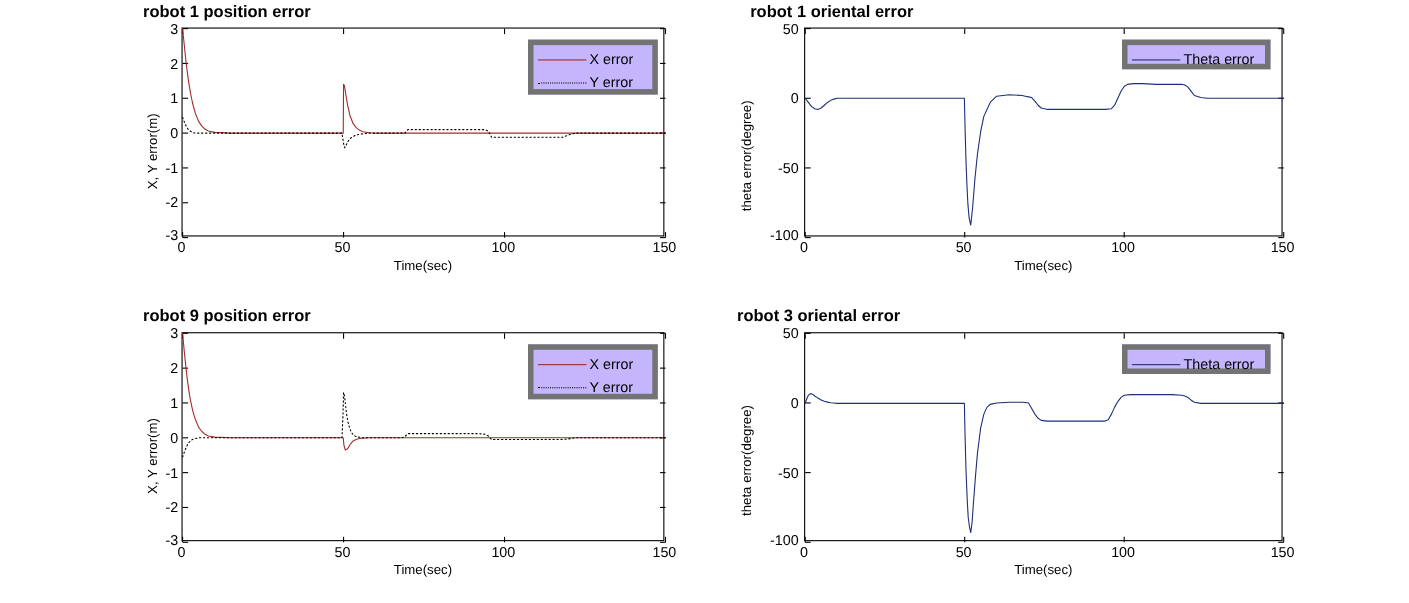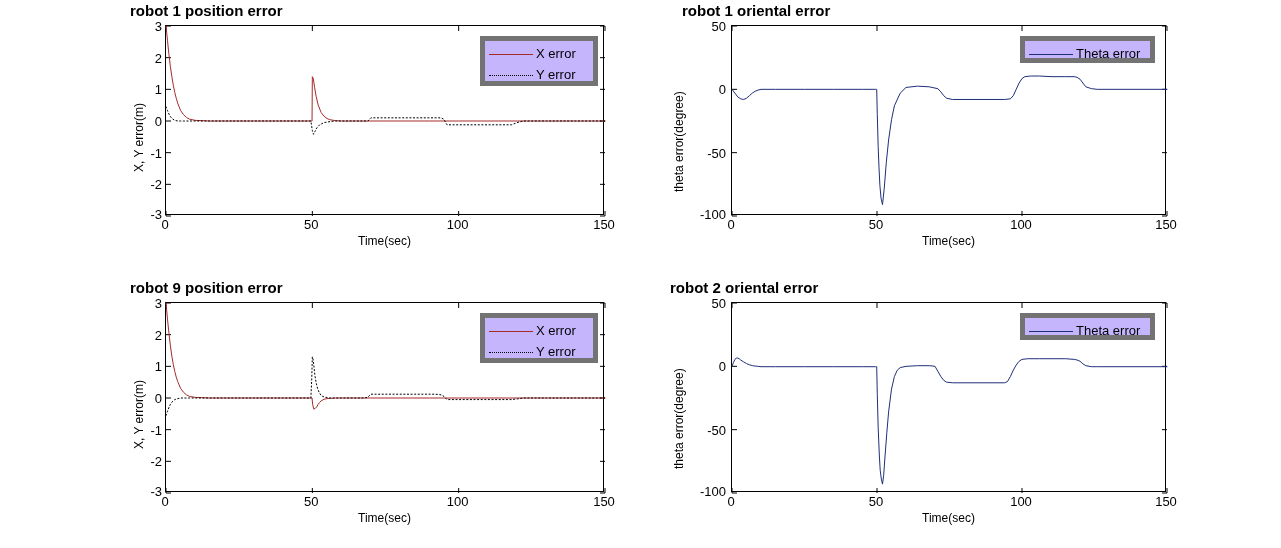--- a/index.html
+++ b/index.html
@@ -279,21 +279,21 @@
       <div class="legend-row">
         <span class="legend-sample">
           <span class="ls-line" style="border-top:1px dotted #000000;"></span>
         </span>
         <span class="legend-label">Y error</span>
       </div>
     </div>
   </div>
 
   <div class="panel" style="left:670px; top:277px; width:520px; height:271px;">
-    <div class="panel-title" style="left:0px; top:2px; width:500px;">robot 2 oriental error</div>
+    <div class="panel-title" style="left:0px; top:2px; width:500px;">robot 3 oriental error</div>
 
     <div class="plotbox" style="left:61px; top:25px; width:435px; height:190px;">
       <svg class="plotsvg" width="435" height="190" viewBox="0 0 435 190">
           <line x1="0" y1="190" x2="0" y2="185" stroke="#000000" stroke-width="1"></line>
           <line x1="0" y1="0" x2="0" y2="5" stroke="#000000" stroke-width="1"></line>
           <line x1="145" y1="190" x2="145" y2="185" stroke="#000000" stroke-width="1"></line>
           <line x1="145" y1="0" x2="145" y2="5" stroke="#000000" stroke-width="1"></line>
           <line x1="290" y1="190" x2="290" y2="185" stroke="#000000" stroke-width="1"></line>
           <line x1="290" y1="0" x2="290" y2="5" stroke="#000000" stroke-width="1"></line>
           <line x1="435" y1="190" x2="435" y2="185" stroke="#000000" stroke-width="1"></line>

